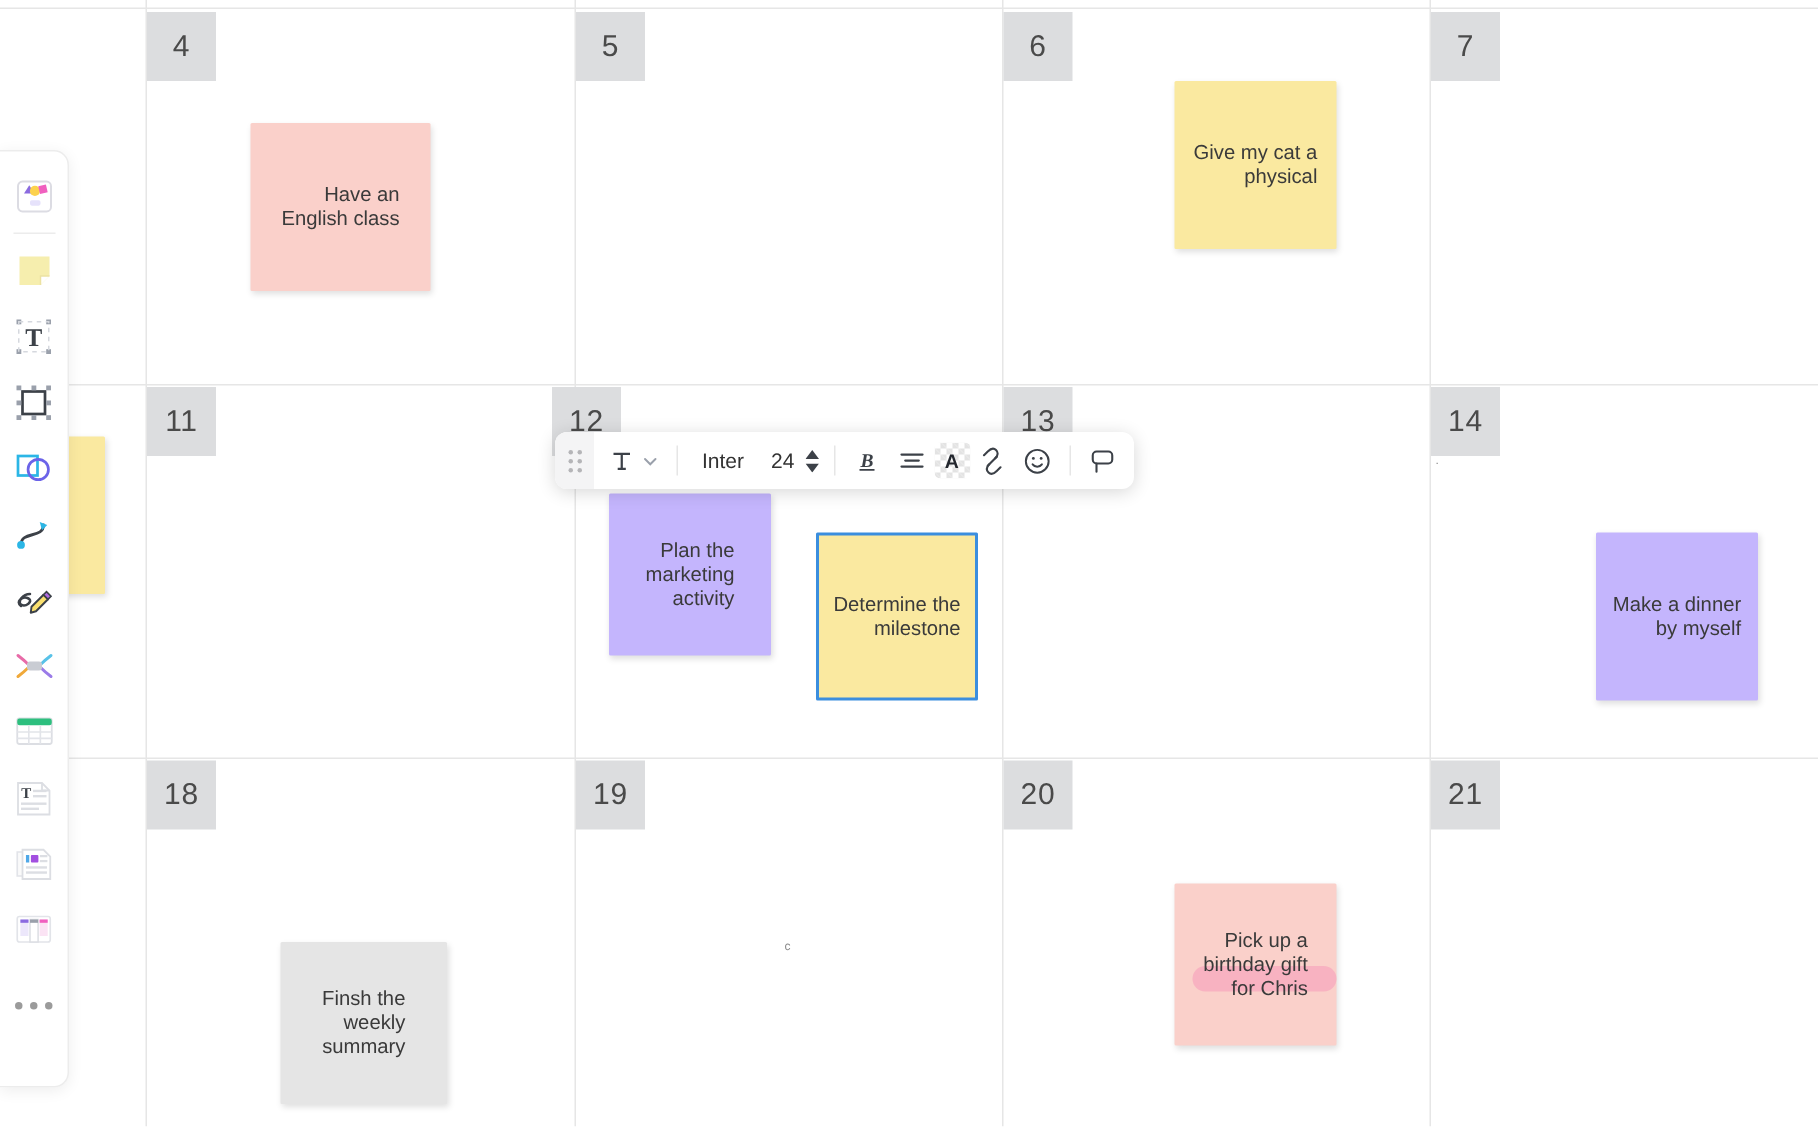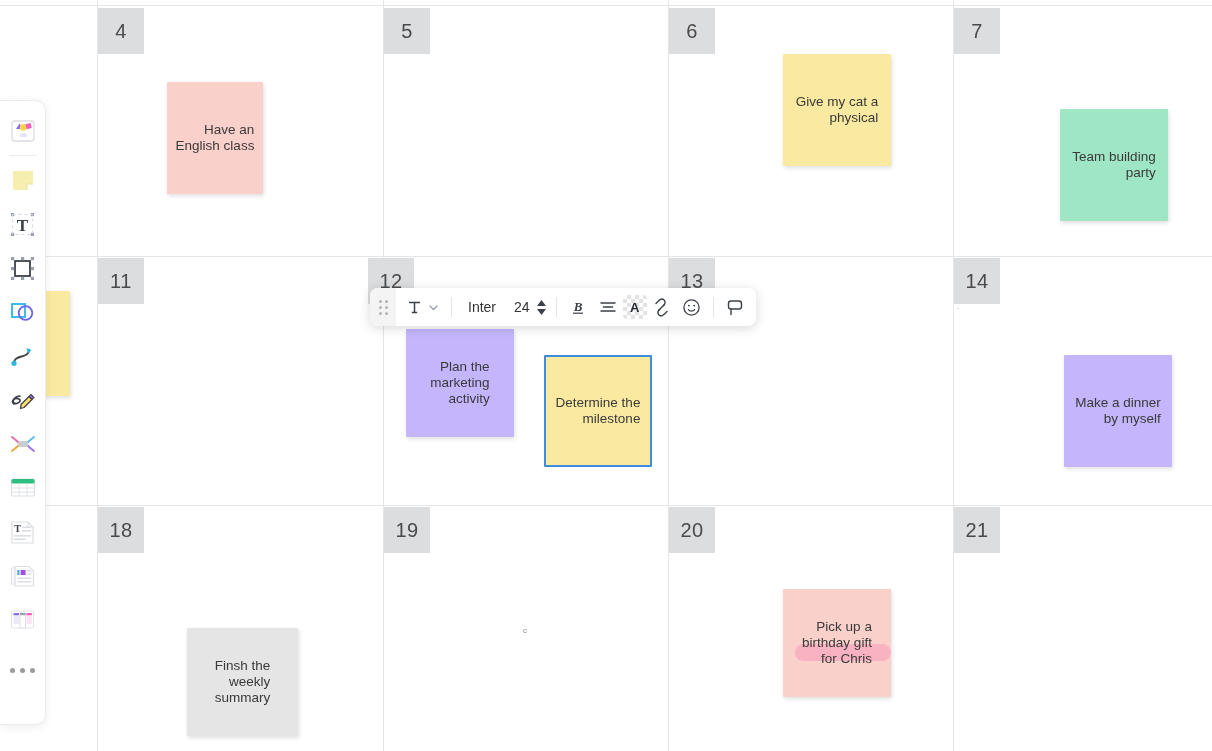--- a/index.html
+++ b/index.html
@@ -175,34 +175,30 @@
       <span>20</span>
     </div>
   <div class="daynum" style="left:954px; top:507px;">
       <span>21</span>
     </div>
 
   <div class="note" style="left:-18px; top:291px; width:88px; height:105px; background:#fae9a0; justify-content:flex-end;">
     <span style="padding-right:20px;">T</span>
   </div>
 
-  <div class="note" style="left:167px; top:82px; width:96px; height:112px; background:#fad0ca;">
+  <div class="note" style="left:167px; top:82px; width:120px; height:112px; background:#fad0ca;">
     <span>Have an
 English class</span>
   </div>
 
   <div class="note" style="left:783px; top:54px; width:108px; height:112px; background:#fae9a0;">
     <span>Give my cat a
 physical</span>
   </div>
 
-  <div class="note" style="left:1060px; top:109px; width:108px; height:112px; background:#9fe6c4;">
-    <span>Team building
-party</span>
-  </div>
 
   <div class="note" style="left:406px; top:329px; width:108px; height:108px; background:#c4b5fd;">
     <span>Plan the
 marketing
 activity</span>
   </div>
 
   <div class="note selected" style="left:544px; top:355px; width:108px; height:112px; background:#fae9a0;">
     <span class="sel-text">Determine the
 milestone</span>

